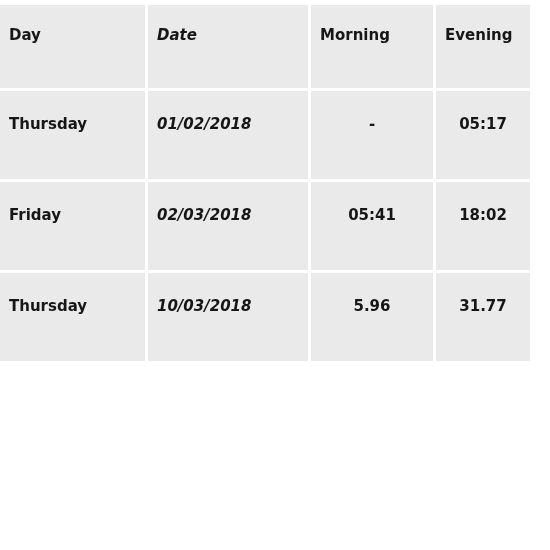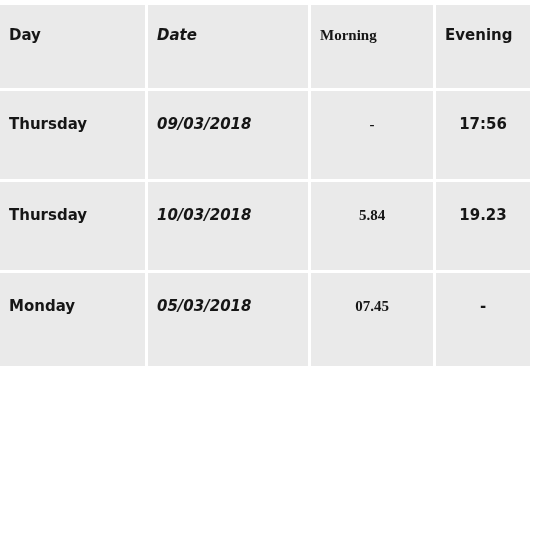--- a/index.html
+++ b/index.html
@@ -42,21 +42,21 @@
   }
   .cell-inner {
     padding: 23px 0 0 0;
     height: 63px;
     line-height: 16px;
     white-space: nowrap;
     overflow: hidden;
   }
   .col-day   { width: 145px; }
   .col-date  { width: 160px; font-style: italic; }
-  .col-morn  { width: 122px; font-family: Liberation Serif, serif; }
+  .col-morn  { width: 122px; }
   .col-eve   { width: 94px; }
 
   .align-left   { text-align: left;  padding-left: 9px; }
   .align-center { text-align: center; }
 
   thead .cell-inner {
     padding-top: 22px;
     height: 61px;
   }
   tbody .cell-inner {
@@ -86,51 +86,51 @@
         <div class="cell-inner align-left">Evening</div>
       </th>
     </tr>
   </thead>
   <tbody>
     <tr>
       <td class="col-day">
         <div class="cell-inner align-left">Thursday</div>
       </td>
       <td class="col-date">
-        <div class="cell-inner align-left">09/03/2018</div>
+        <div class="cell-inner align-left">01/02/2018</div>
       </td>
       <td class="col-morn">
         <div class="cell-inner align-center">-</div>
       </td>
       <td class="col-eve last-col">
-        <div class="cell-inner align-center">17:56</div>
+        <div class="cell-inner align-center">05:17</div>
+      </td>
+    </tr>
+    <tr>
+      <td class="col-day">
+        <div class="cell-inner align-left">Friday</div>
+      </td>
+      <td class="col-date">
+        <div class="cell-inner align-left">02/03/2018</div>
+      </td>
+      <td class="col-morn">
+        <div class="cell-inner align-center">05:41</div>
+      </td>
+      <td class="col-eve last-col">
+        <div class="cell-inner align-center">18:02</div>
       </td>
     </tr>
     <tr>
       <td class="col-day">
         <div class="cell-inner align-left">Thursday</div>
       </td>
       <td class="col-date">
         <div class="cell-inner align-left">10/03/2018</div>
       </td>
       <td class="col-morn">
-        <div class="cell-inner align-center">5.84</div>
+        <div class="cell-inner align-center">5.96</div>
       </td>
       <td class="col-eve last-col">
-        <div class="cell-inner align-center">19.23</div>
-      </td>
-    </tr>
-    <tr class="last-row">
-      <td class="col-day">
-        <div class="cell-inner align-left">Monday</div>
-      </td>
-      <td class="col-date">
-        <div class="cell-inner align-left">05/03/2018</div>
-      </td>
-      <td class="col-morn">
-        <div class="cell-inner align-center">07.45</div>
-      </td>
-      <td class="col-eve last-col">
-        <div class="cell-inner align-center">-</div>
+        <div class="cell-inner align-center">31.77</div>
       </td>
     </tr>
   </tbody>
 </table>
 
 </body></html>

